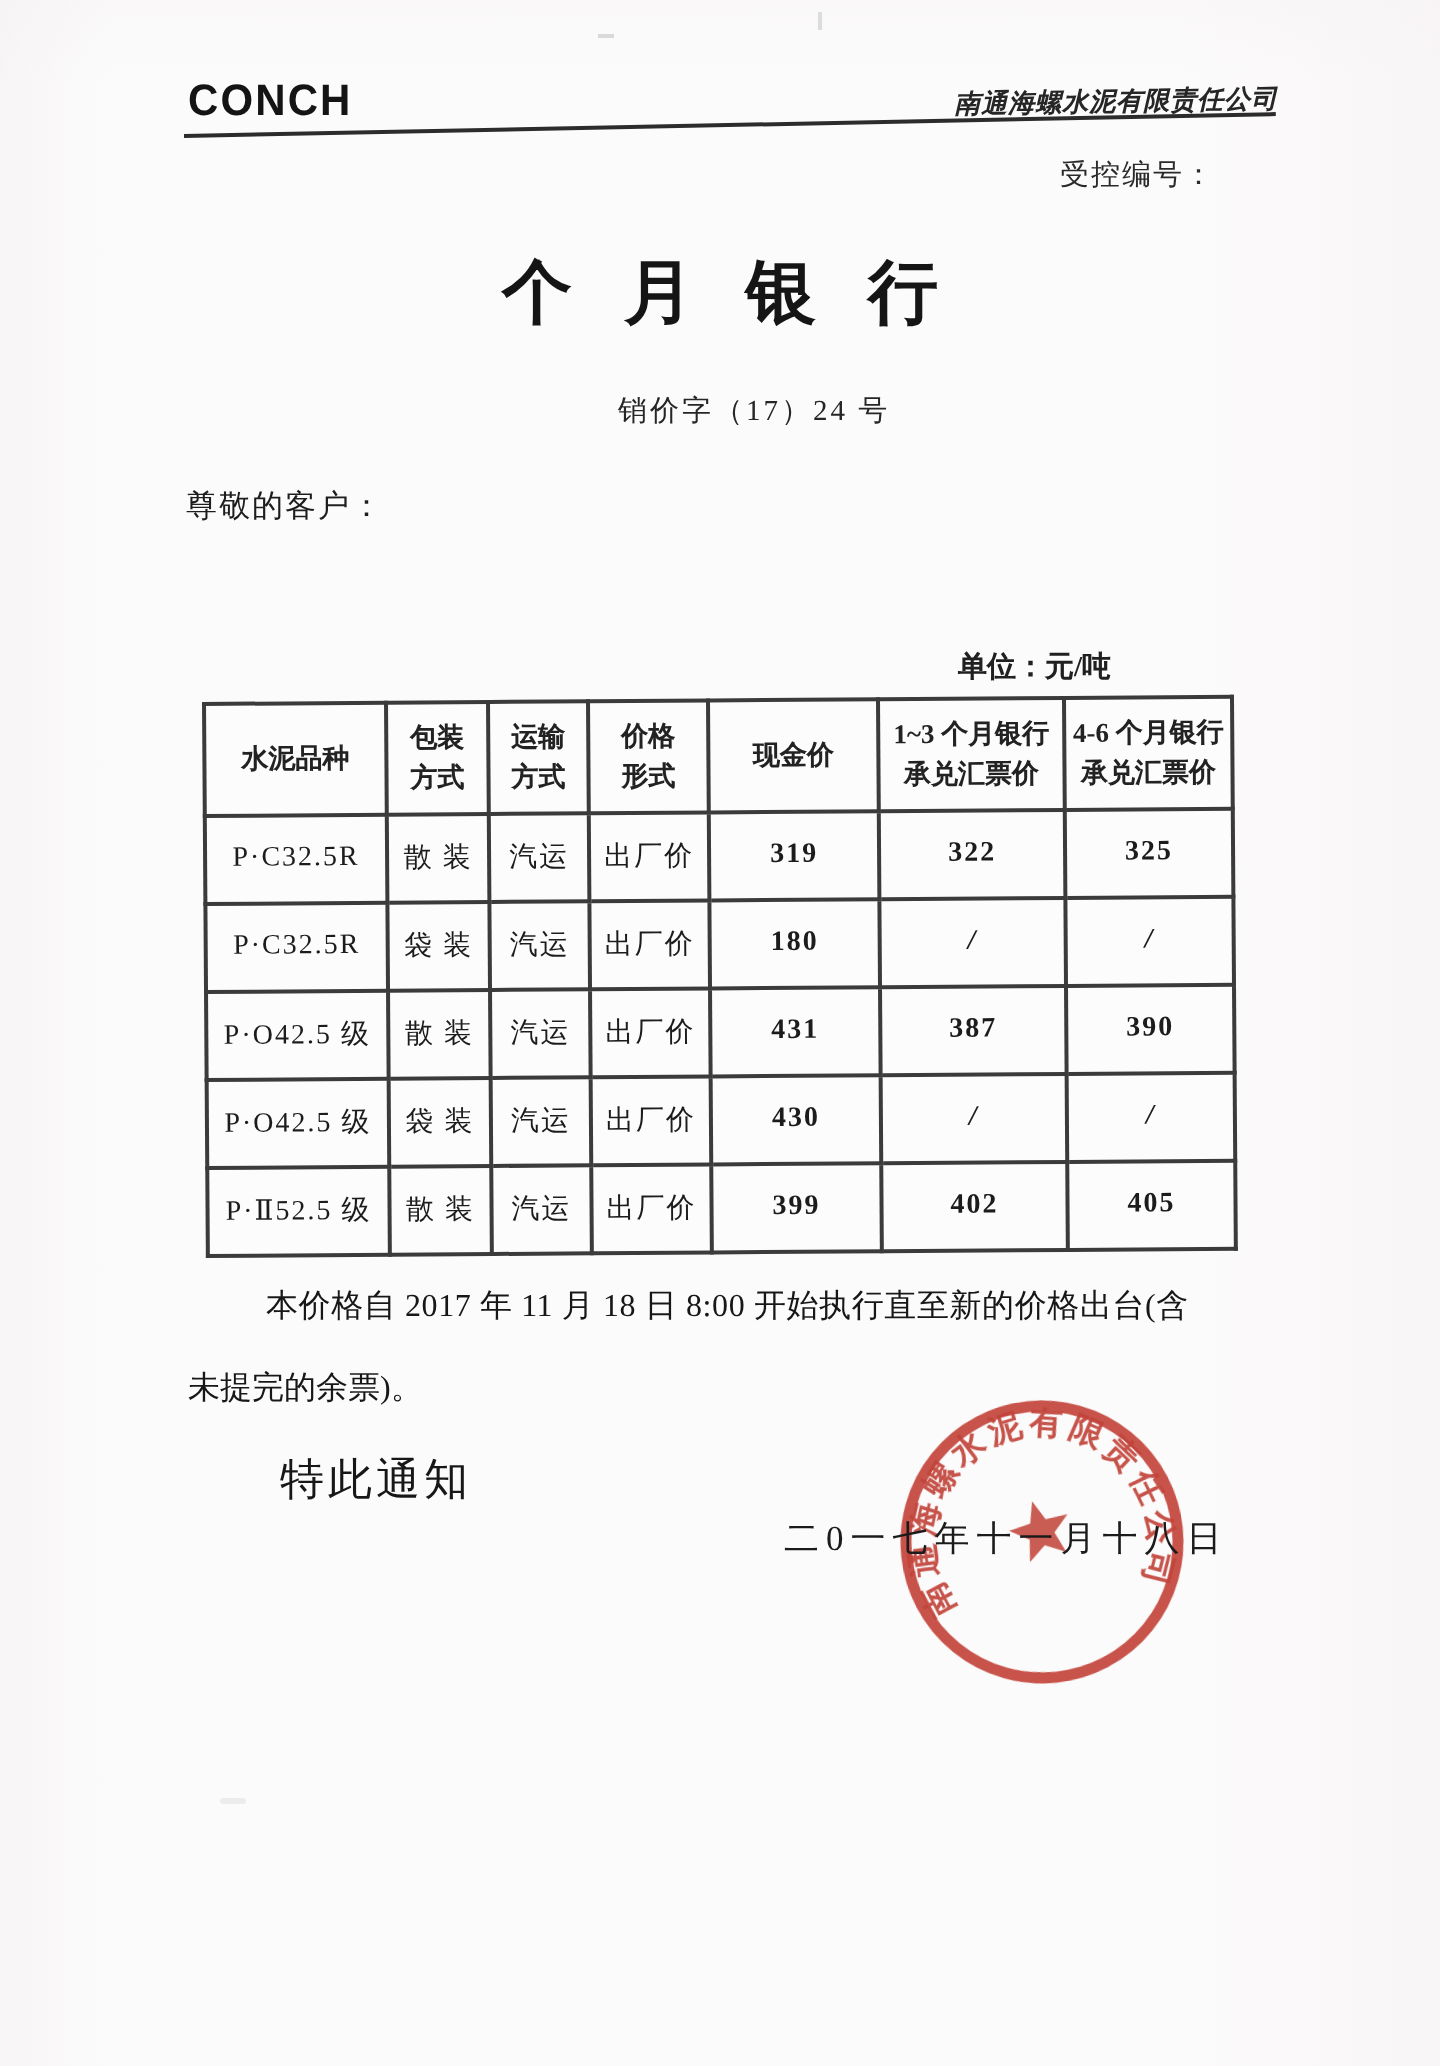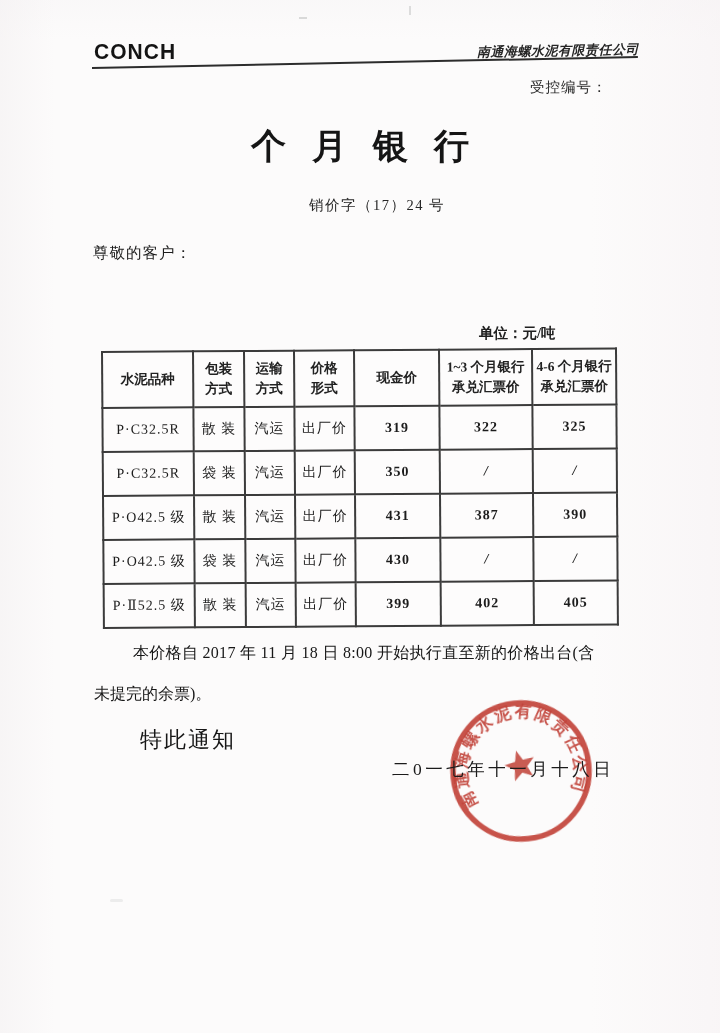--- a/index.html
+++ b/index.html
@@ -134,21 +134,21 @@
         <td>出厂价</td>
         <td class="num">319</td>
         <td class="num">322</td>
         <td class="num">325</td>
       </tr>
       <tr>
         <td class="variety">P·C32.5R</td>
         <td>袋 装</td>
         <td>汽运</td>
         <td>出厂价</td>
-        <td class="num">350</td>
+        <td class="num">180</td>
         <td class="slash">/</td>
         <td class="slash">/</td>
       </tr>
       <tr>
         <td class="variety">P·O42.5 级</td>
         <td>散 装</td>
         <td>汽运</td>
         <td>出厂价</td>
         <td class="num">431</td>
         <td class="num">387</td>

